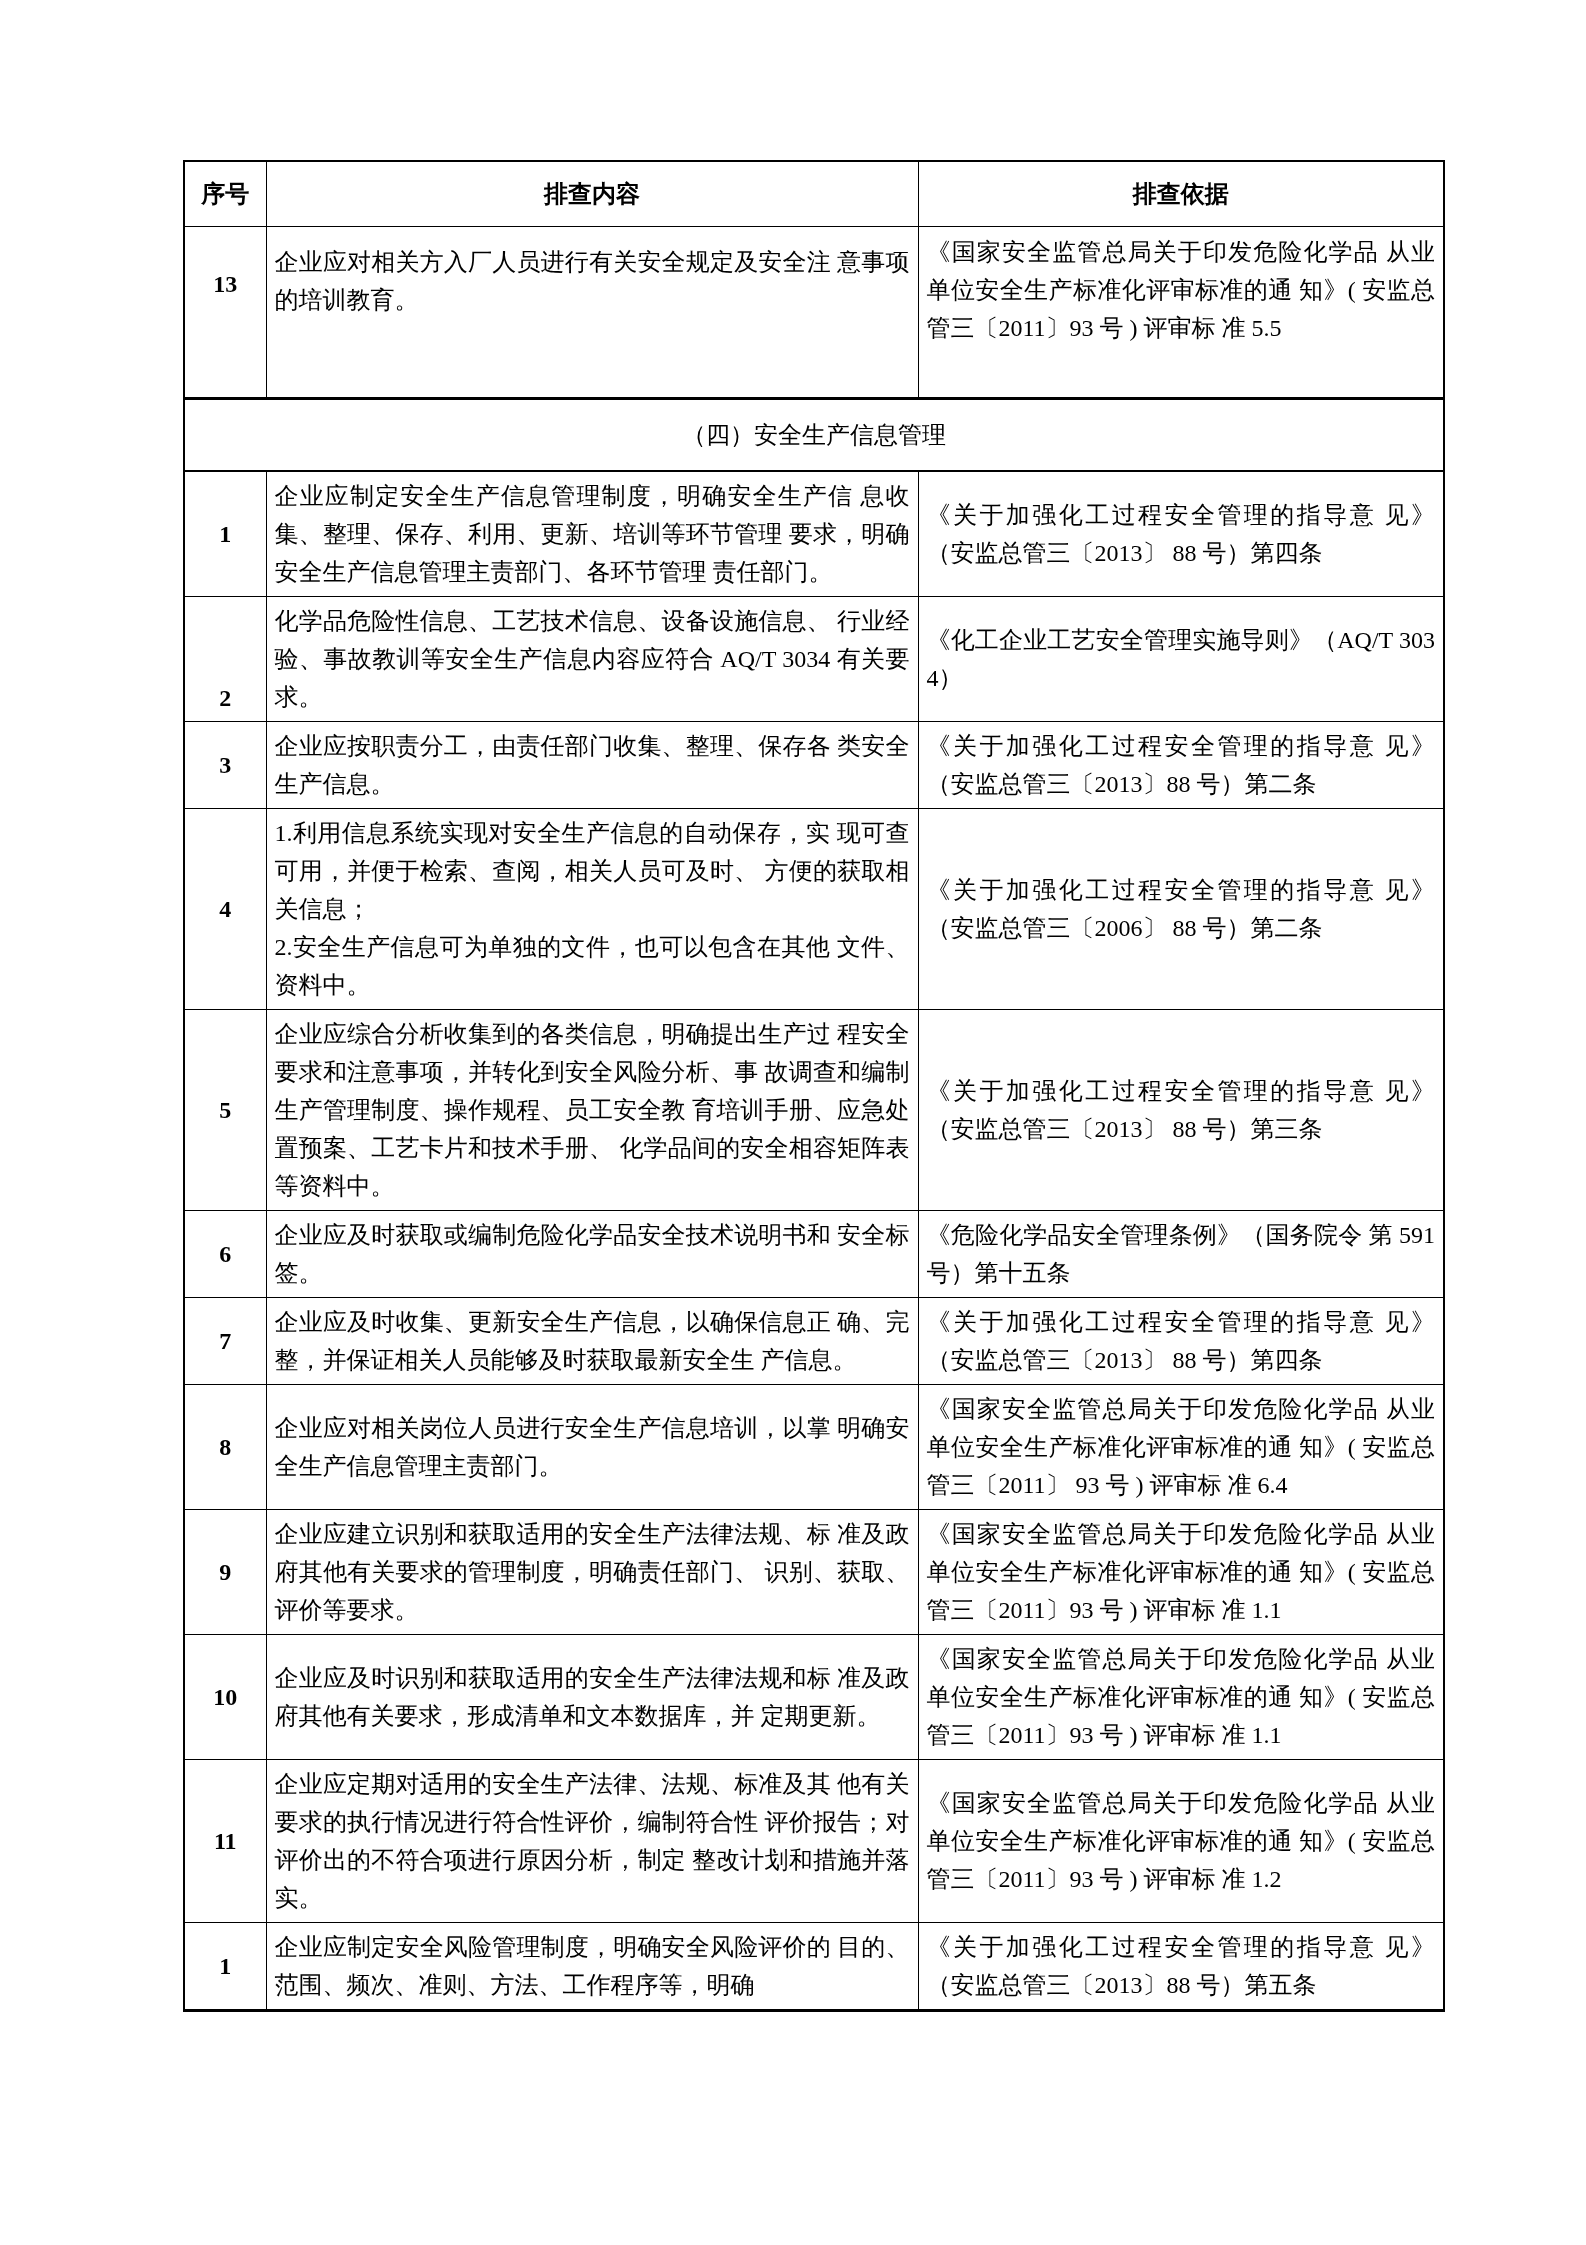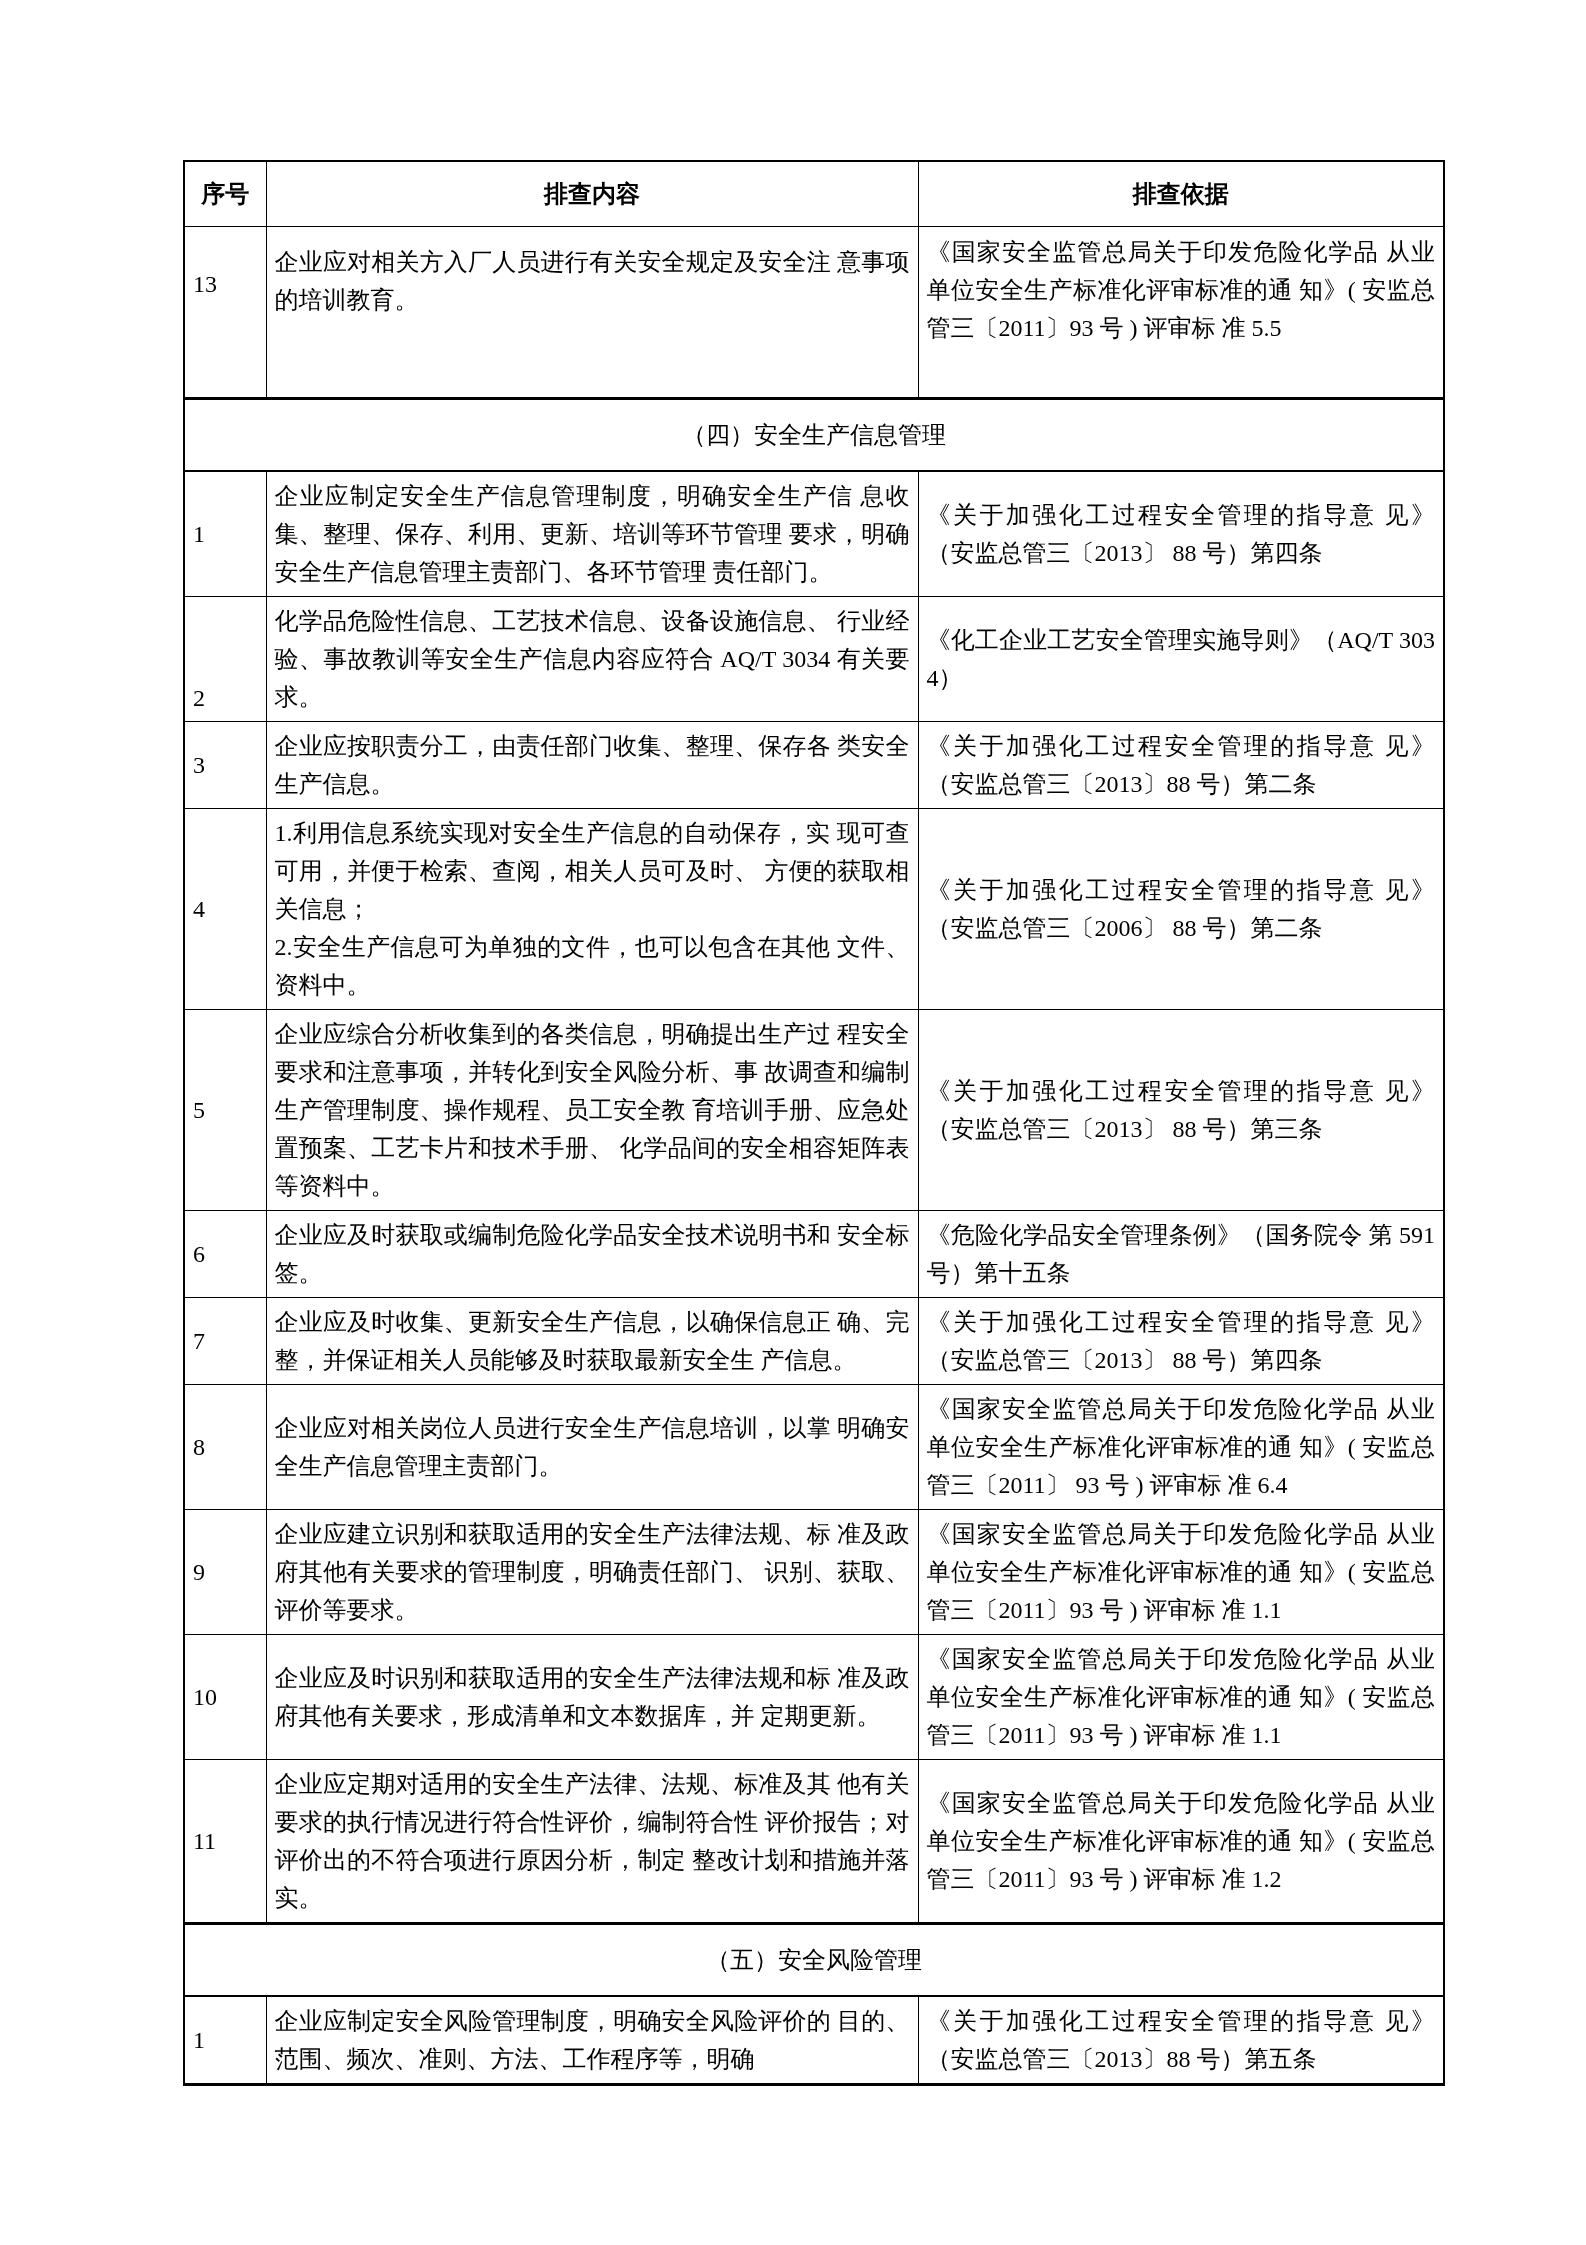--- a/index.html
+++ b/index.html
@@ -43,21 +43,22 @@
     word-break: break-all;
     overflow-wrap: break-word;
   }
   th.cell {
     font-weight: bold;
     text-align: center;
     height: 60px;
     padding: 2px 4px;
   }
   td.cell-num {
-    text-align: left;
+    text-align: center;
+    font-weight: bold;
   }
   td.cell-content {
     text-align: justify;
     white-space: pre-line;
   }
   td.cell-basis {
     text-align: justify;
     white-space: pre-line;
   }
   tr.section-row td {
@@ -150,23 +151,20 @@
         <tr>
           <td class="cell cell-num">10</td>
           <td class="cell cell-content">企业应及时识别和获取适用的安全生产法律法规和标 准及政府其他有关要求，形成清单和文本数据库，并 定期更新。</td>
           <td class="cell cell-basis">《国家安全监管总局关于印发危险化学品 从业单位安全生产标准化评审标准的通 知》( 安监总管三〔2011〕93 号 ) 评审标 准 1.1</td>
         </tr>
         <tr>
           <td class="cell cell-num">11</td>
           <td class="cell cell-content">企业应定期对适用的安全生产法律、法规、标准及其 他有关要求的执行情况进行符合性评价，编制符合性 评价报告；对评价出的不符合项进行原因分析，制定 整改计划和措施并落实。</td>
           <td class="cell cell-basis">《国家安全监管总局关于印发危险化学品 从业单位安全生产标准化评审标准的通 知》( 安监总管三〔2011〕93 号 ) 评审标 准 1.2</td>
         </tr>
-        <tr class="section-row">
-          <td colspan="3" class="cell section-cell">（五）安全风险管理</td>
-        </tr>
         <tr>
           <td class="cell cell-num">1</td>
           <td class="cell cell-content">企业应制定安全风险管理制度，明确安全风险评价的 目的、范围、频次、准则、方法、工作程序等，明确</td>
           <td class="cell cell-basis">《关于加强化工过程安全管理的指导意 见》（安监总管三〔2013〕88 号）第五条</td>
         </tr>
       </tbody>
   </table>
 </div>
 
 </body></html>

